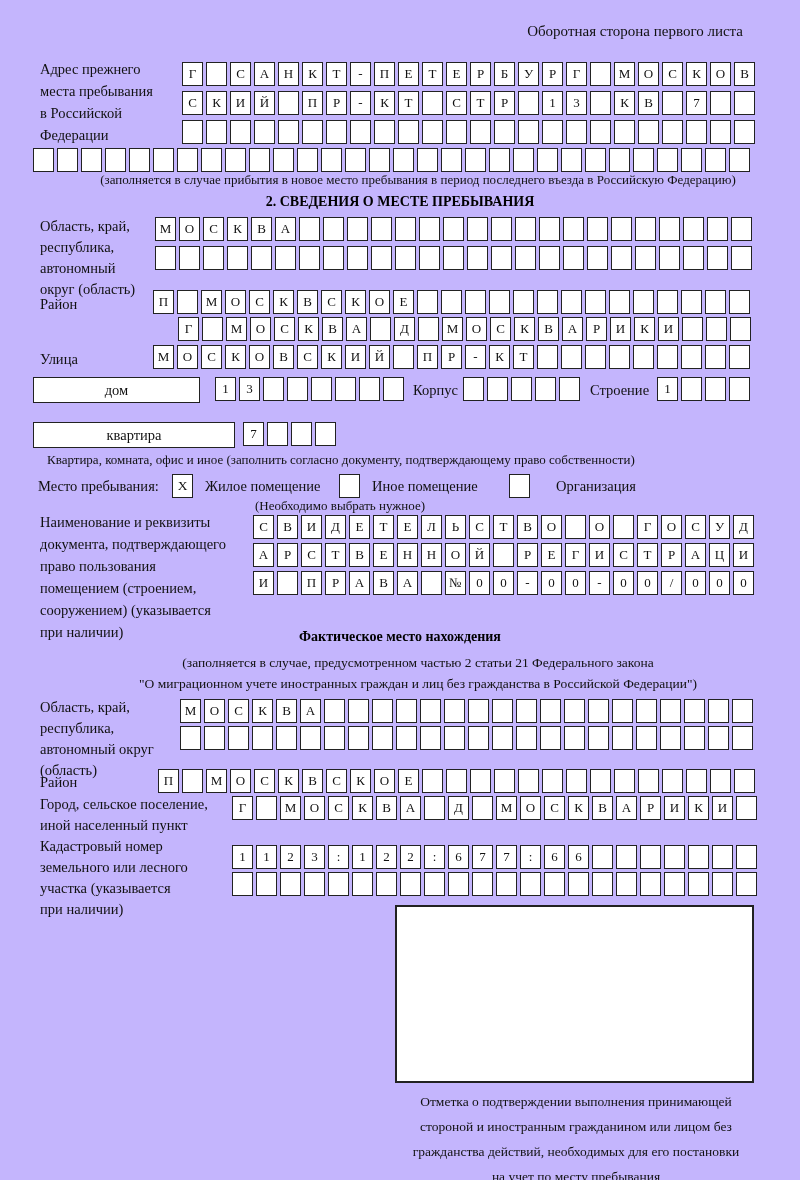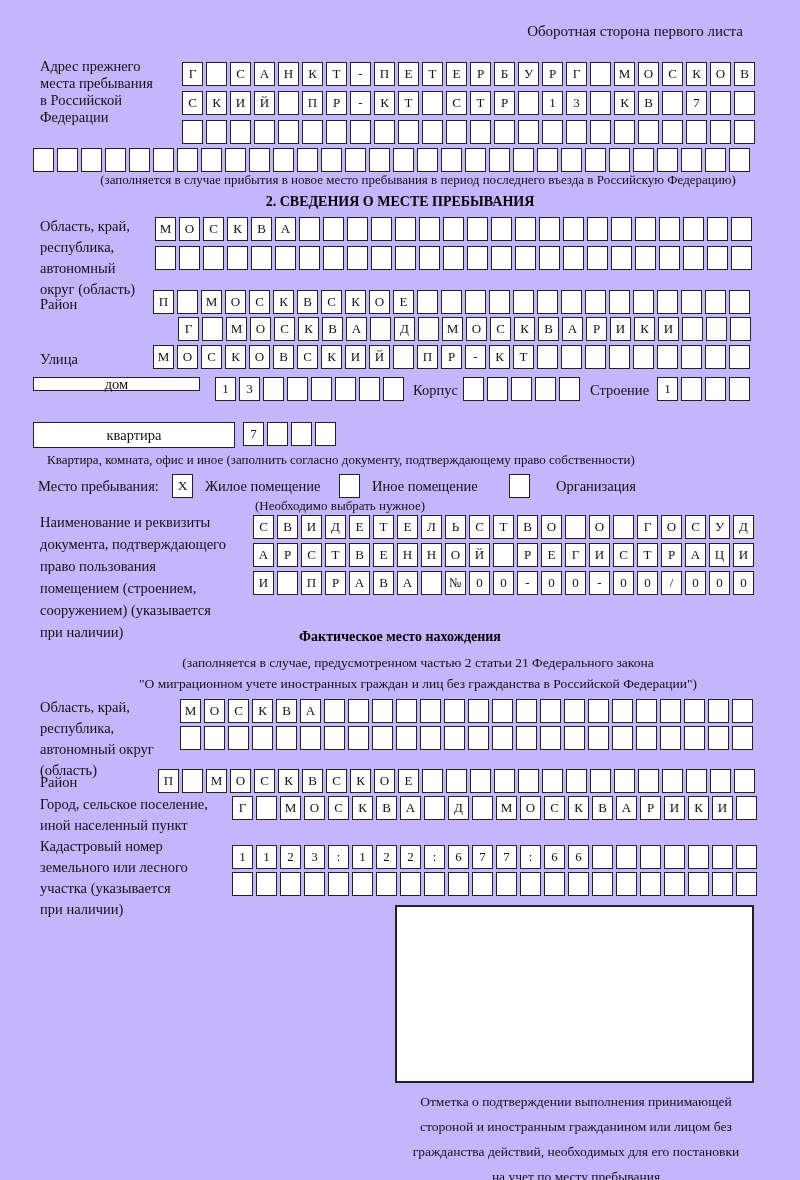--- a/index.html
+++ b/index.html
@@ -2,21 +2,21 @@
 <html><head>
 <meta charset="utf-8">
 <style>
   html,body { margin:0; padding:0; background:#ffffff; }
   #page {
     position:relative; width:800px; height:1180px; background:#c4b5fd;
     font-family:"Liberation Serif","DejaVu Serif",serif; color:#111;
     overflow:hidden;
   }
   .lbl {
-    position:absolute; font-size:14.5px; line-height:17px;
+    position:absolute; font-size:14.5px; line-height:22px;
     white-space:pre-line; color:#111;
   }
   .tight { line-height:21px; }
   .note {
     position:absolute; font-size:13px; color:#111; width:800px; text-align:center;padding-left:18px;
   }
   .leftnote { position:absolute; font-size:13px; color:#111; }
   .title {
     position:absolute; width:800px; text-align:center; font-weight:bold;
     font-size:14px; color:#000;
@@ -61,21 +61,21 @@
 
   <div class="title" style="top:194px;">2. СВЕДЕНИЯ О МЕСТЕ ПРЕБЫВАНИЯ</div>
 
   <div class="lbl tight" style="left:40px; top:216px;">Область, край,
 республика,
 автономный
 округ (область)</div>
   <div class="lbl tight" style="left:40px; top:294px;">Район</div>
   <div class="lbl tight" style="left:40px; top:349px;">Улица</div>
 
-  <div class="bigbox" style="left:33px; top:377px; width:167px; height:14px;">дом</div>
+  <div class="bigbox" style="left:33px; top:377px; width:167px; height:26px;">дом</div>
   <div class="lbl tight" style="left:413px; top:380px;">Корпус</div>
   <div class="lbl tight" style="left:590px; top:380px;">Строение</div>
 
   <div class="bigbox" style="left:33px; top:422px; width:202px; height:26px;">квартира</div>
   <div class="leftnote" style="left:38px; top:452px;margin-left:9px;">Квартира, комната, офис и иное (заполнить согласно документу, подтверждающему право собственности)</div>
 
   <div class="lbl tight" style="left:38px; top:476px;">Место пребывания:</div>
   <div class="checkbox" style="left:172px; top:474px;">X</div>
   <div class="lbl tight" style="left:205px; top:476px;">Жилое помещение</div>
   <div class="checkbox" style="left:339px; top:474px;"></div>

